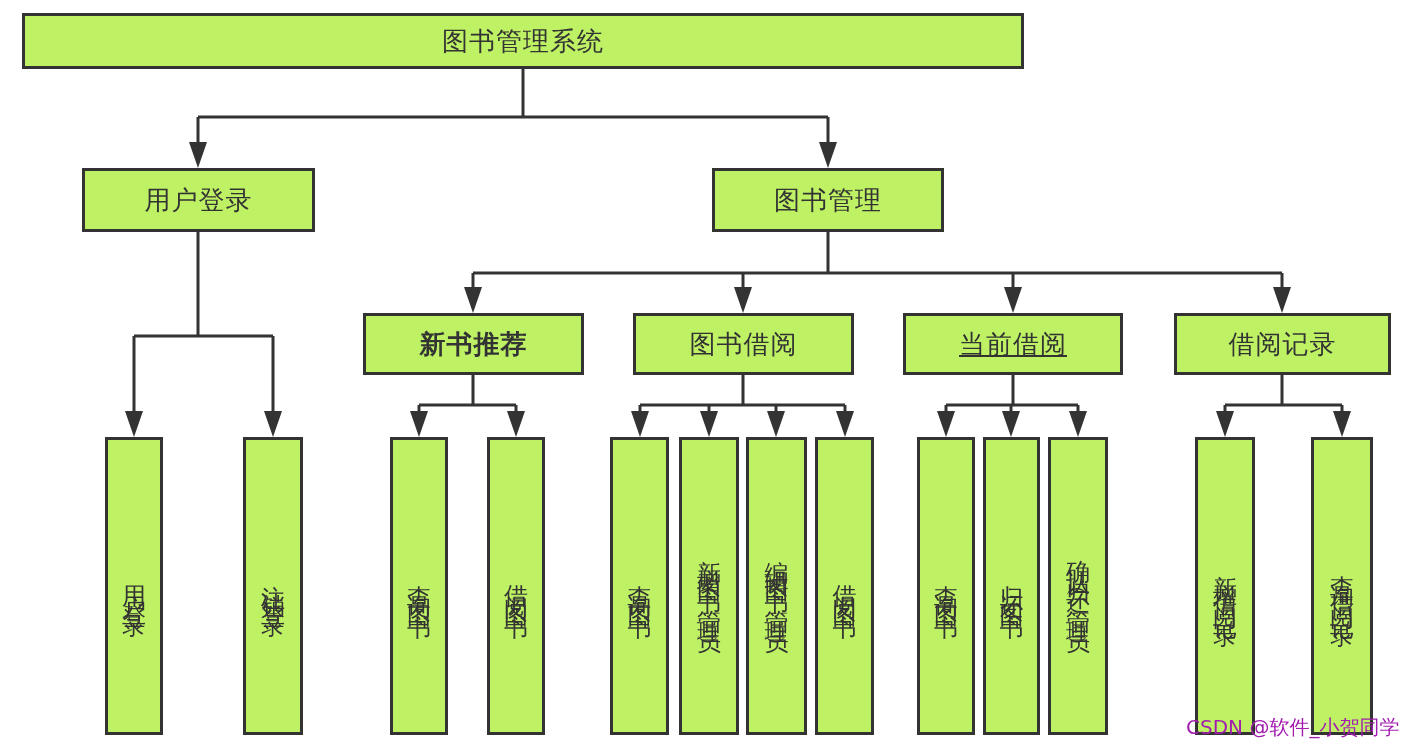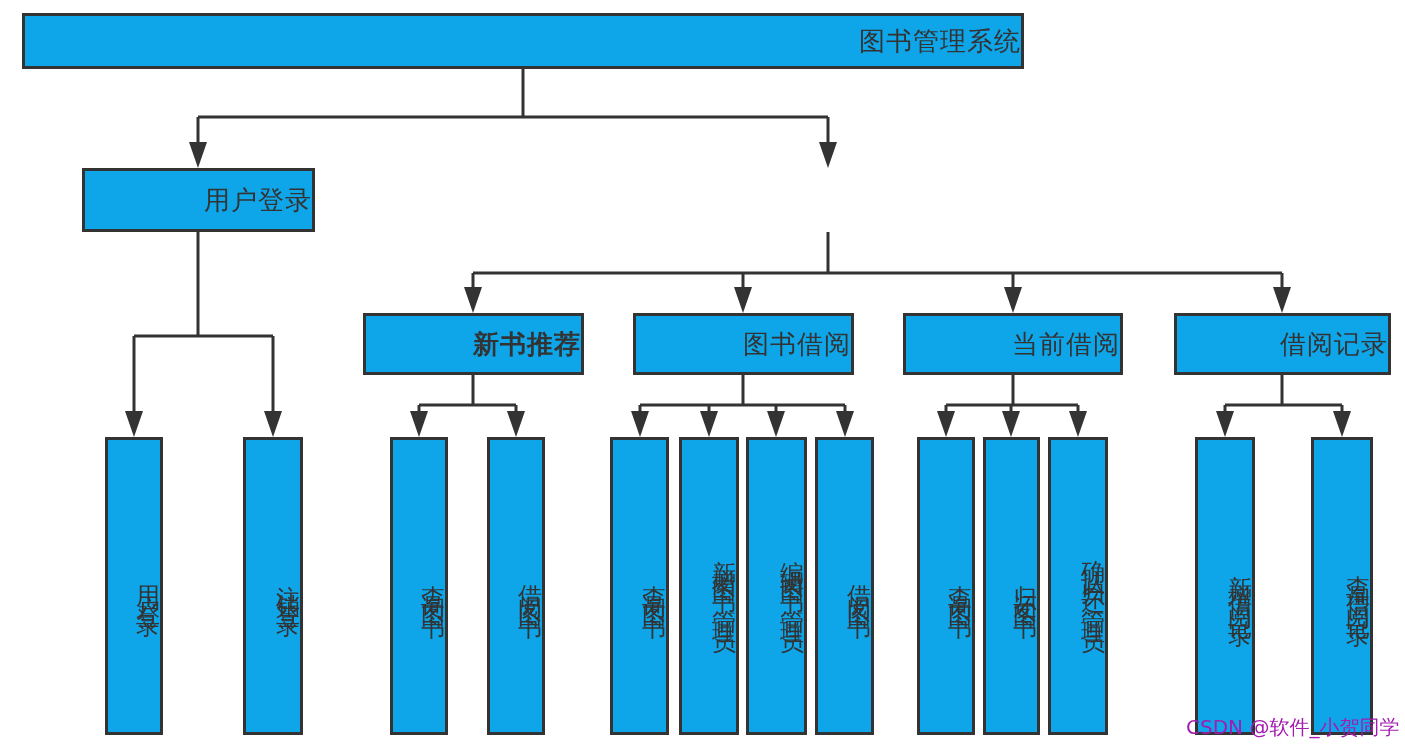--- a/index.html
+++ b/index.html
@@ -16,39 +16,39 @@
   }
   #connectors {
     position: absolute;
     left: 0; top: 0;
     width: 1405px; height: 747px;
     pointer-events: none;
   }
   .box {
     position: absolute;
     box-sizing: border-box;
-    background: #0ea5e9;
+    background: #bef264;
     border: 3px solid #333333;
     display: flex;
     align-items: center;
-    justify-content: flex-end;
+    justify-content: center;
     color: #333333;
   }
   .h-label {
     font-size: 26px;
     letter-spacing: 1px;
     white-space: nowrap;
     line-height: 1;
   }
   .root-box   { left: 22px;   top: 13px;  width: 1002px; height: 56px; }
   .b-login    { left: 82px;   top: 168px; width: 233px;  height: 64px; }
   .b-mgmt     { left: 712px;  top: 168px; width: 232px;  height: 64px; }
   .b-newbook  { left: 363px;  top: 313px; width: 221px;  height: 62px; font-weight: bold; }
   .b-borrow   { left: 633px;  top: 313px; width: 221px;  height: 62px; }
-  .b-current  { left: 903px;  top: 313px; width: 220px;  height: 62px; }
+  .b-current  { left: 903px;  top: 313px; width: 220px;  height: 62px; text-decoration: underline; }
   .b-records  { left: 1174px; top: 313px; width: 217px;  height: 62px; }
   .leaf {
     top: 437px;
     height: 298px;
   }
   .leaf .v-label {
     writing-mode: vertical-rl;
     text-orientation: mixed;
     font-size: 24px;
     letter-spacing: 10px;
@@ -141,20 +141,23 @@
     </svg>
 
   <div class="box root-box">
     <span class="h-label">图书管理系统</span>
   </div>
 
   <div class="box b-login">
     <span class="h-label">用户登录</span>
   </div>
 
+  <div class="box b-mgmt">
+    <span class="h-label">图书管理</span>
+  </div>
 
   <div class="box b-newbook">
     <span class="h-label">新书推荐</span>
   </div>
 
   <div class="box b-borrow">
     <span class="h-label">图书借阅</span>
   </div>
 
   <div class="box b-current">

